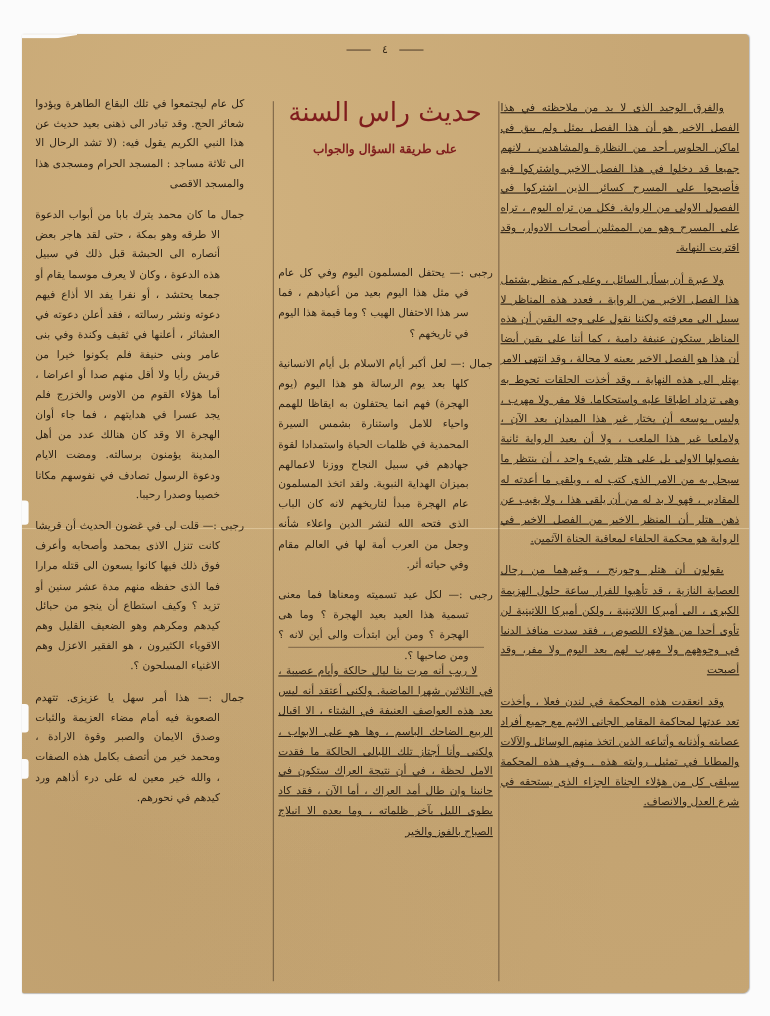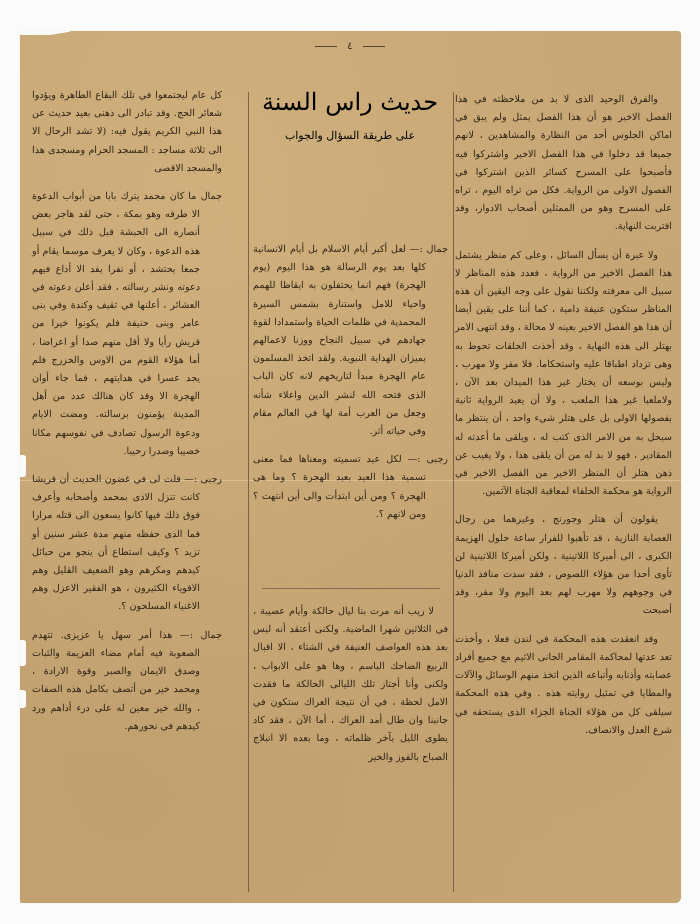--- a/index.html
+++ b/index.html
@@ -32,40 +32,40 @@
     position: absolute; left: 0; right: 0; top: 40px; text-align: center;
     color: #3a2c1a; font-size: 10px;
   }
   .page-num .dash { display: inline-block; width: 22px; height: 1px; background: #5a4630; vertical-align: middle; margin: 0 10px; }
   .col {
     position: absolute; direction: rtl; text-align: justify;
     color: #2a1f12; font-family: "DejaVu Serif", serif;
     font-size: 9.6px; line-height: 18.2px;
   }
   .col p { margin: 0 0 10px 0; text-indent: 0; }
-  .col p.ind { text-indent: 14px; }
+  .col p.ind { text-indent: 14px; text-decoration: underline; }
   .col .speaker { font-weight: normal; }
   .col .hang { padding-right: 22px; text-indent: -22px; }
   .col-right { left: 455px; top: 90px; width: 217px; }
   .col-mid { left: 253px; top: 240px; width: 195px; }
   .col-mid2 { left: 253px; top: 602px; width: 195px; }
   .col-left { left: 32px; top: 86px; width: 190px; }
   .rule-v {
     position: absolute; width: 1px; background: #5a4630; opacity: 0.7;
   }
   .rule-h {
     position: absolute; height: 1px; background: #5a4630; opacity: 0.6;
   }
   .headline {
     position: absolute; left: 250px; top: 85px; width: 200px; direction: rtl; text-align: center;
-    color: #000000; font-family: "DejaVu Serif", serif;
+    color: #7f1d1d; font-family: "DejaVu Serif", serif;
   }
   .headline .h1 { font-size: 24px; line-height: 34px; display: block; }
   .headline .h2 { font-size: 24px; line-height: 36px; display: block; }
-  .headline .sub { font-size: 11px; line-height: 22px; display: block; margin-top: 6px; }
+  .headline .sub { font-size: 11px; line-height: 22px; display: block; margin-top: 6px; font-weight: bold; }
 </style>
 </head>
 <body>
 
 <div class="paper"></div>
 <div class="notch-tl"></div>
 <div class="tear-left" style="top:455px;height:22px;"></div>
 <div class="tear-left" style="top:640px;height:26px;"></div>
 <div class="tear-left" style="top:690px;height:18px;"></div>
 <div class="fold" style="top:480px;"></div>
@@ -84,22 +84,23 @@
 </div>
 
 <div class="col col-right">
   <p class="ind">والفرق الوحيد الذى لا بد من ملاحظته في هذا الفصل الاخير هو أن هذا الفصل يمثل ولم يبق في اماكن الجلوس أحد من النظارة والمشاهدين ، لانهم جميعا قد دخلوا في هذا الفصل الاخير واشتركوا فيه فأصبحوا على المسرح كسائر الذين اشتركوا في الفصول الاولى من الرواية. فكل من تراه اليوم ، تراه على المسرح وهو من الممثلين أصحاب الادوار، وقد اقتربت النهاية.</p>
   <p class="ind">ولا عبرة أن يسأل السائل ، وعلى كم منظر يشتمل هذا الفصل الاخير من الرواية ، فعدد هذه المناظر لا سبيل الى معرفته ولكننا نقول على وجه اليقين أن هذه المناظر ستكون عنيفة دامية ، كما أننا على يقين أيضا أن هذا هو الفصل الاخير بعينه لا محالة ، وقد انتهى الامر بهتلر الى هذه النهاية ، وقد أخذت الحلقات تحوط به وهى تزداد اطباقا عليه واستحكاما. فلا مفر ولا مهرب ، وليس بوسعه أن يختار غير هذا الميدان بعد الآن ، ولاملعبا غير هذا الملعب ، ولا أن يعيد الرواية ثانية بفصولها الاولى بل على هتلر شيء واحد ، أن ينتظر ما سيحل به من الامر الذى كتب له ، ويلقى ما أعدته له المقادير ، فهو لا بد له من أن يلقى هذا ، ولا يغيب عن ذهن هتلر أن المنظر الاخير من الفصل الاخير في الرواية هو محكمة الحلفاء لمعاقبة الجناة الآثمين.</p>
   <p class="ind">يقولون أن هتلر وجورنج ، وغيرهما من رجال العصابة النازية ، قد تأهبوا للفرار ساعة حلول الهزيمة الكبرى ، الى أميركا اللاتينية ، ولكن أميركا اللاتينية لن تأوى أحدا من هؤلاء اللصوص ، فقد سدت منافذ الدنيا في وجوههم ولا مهرب لهم بعد اليوم ولا مفر، وقد أصبحت</p>
   <p class="ind">وقد انعقدت هذه المحكمة في لندن فعلا ، وأخذت تعد عدتها لمحاكمة المقامر الجانى الاثيم مع جميع أفراد عصابته وأذنابه وأتباعه الذين اتخذ منهم الوسائل والآلات والمطايا في تمثيل روايته هذه . وفي هذه المحكمة سيلقى كل من هؤلاء الجناة الجزاء الذى يستحقه في شرع العدل والانصاف.</p>
 </div>
 
 <div class="col col-mid">
+  <p class="hang"><span class="speaker">رجبى :—</span> <span>يحتفل المسلمون اليوم وفي كل عام في مثل هذا اليوم بعيد من أعيادهم ، فما سر هذا الاحتفال الهيب ؟ وما قيمة هذا اليوم في تاريخهم ؟</span></p>
   <p class="hang"><span class="speaker">جمال :—</span> <span>لعل أكبر أيام الاسلام بل أيام الانسانية كلها بعد يوم الرسالة هو هذا اليوم (يوم الهجرة) فهم انما يحتفلون به ايقاظا للهمم واحياء للامل واستنارة بشمس السيرة المحمدية في ظلمات الحياة واستمدادا لقوة جهادهم في سبيل النجاح ووزنا لاعمالهم بميزان الهداية النبوية. ولقد اتخذ المسلمون عام الهجرة مبدأ لتاريخهم لانه كان الباب الذى فتحه الله لنشر الدين واعلاء شأنه وجعل من العرب أمة لها في العالم مقام وفي حياته أثر.</span></p>
-  <p class="hang"><span class="speaker">رجبى :—</span> <span>لكل عيد تسميته ومعناها فما معنى تسمية هذا العيد بعيد الهجرة ؟ وما هى الهجرة ؟ ومن أين ابتدأت والى أين انتهت ؟ ومن لانهم ؟.</span></p>
+  <p class="hang"><span class="speaker">رجبى :—</span> <span>لكل عيد تسميته ومعناها فما معنى تسمية هذا العيد بعيد الهجرة ؟ وما هى الهجرة ؟ ومن أين ابتدأت والى أين لانه ؟ ومن صاحبها ؟.</span></p>
 </div>
 
 <div class="col col-mid2">
   <p class="ind">لا ريب أنه مرت بنا ليال حالكة وأيام عصيبة ، في الثلاثين شهرا الماضية. ولكنى أعتقد أنه ليس بعد هذه العواصف العنيفة في الشتاء ، الا اقبال الربيع الضاحك الباسم ، وها هو على الابواب ، ولكنى وأنا أجتاز تلك الليالى الحالكة ما فقدت الامل لحظة ، في أن نتيجة العراك ستكون في جانبنا وان طال أمد العراك ، أما الآن ، فقد كاد يطوى الليل بآخر ظلماته ، وما بعده الا انبلاج الصباح بالفوز والخير</p>
 </div>
 
 <div class="col col-left">
   <p><span>كل عام ليجتمعوا في تلك البقاع الطاهرة ويؤدوا شعائر الحج. وقد تبادر الى ذهنى بعيد حديث عن هذا النبي الكريم يقول فيه: (لا تشد الرحال الا الى ثلاثة مساجد : المسجد الحرام ومسجدى هذا والمسجد الاقصى</span></p>
   <p class="hang"><span class="speaker">جمال</span> <span>ما كان محمد يترك بابا من أبواب الدعوة الا طرقه وهو بمكة ، حتى لقد هاجر بعض أنصاره الى الحبشة قبل ذلك في سبيل هذه الدعوة ، وكان لا يعرف موسما يقام أو جمعا يحتشد ، أو نفرا يفد الا أذاع فيهم دعوته ونشر رسالته ، فقد أعلن دعوته في العشائر ، أعلنها في ثقيف وكندة وفي بنى عامر وبنى حنيفة فلم يكونوا خيرا من قريش رأيا ولا أقل منهم صدا أو اعراضا ، أما هؤلاء القوم من الاوس والخزرج فلم يجد عسرا في هدايتهم ، فما جاء أوان الهجرة الا وقد كان هنالك عدد من أهل المدينة يؤمنون برسالته. ومضت الايام ودعوة الرسول تصادف في نفوسهم مكانا خصيبا وصدرا رحيبا.</span></p>
   <p class="hang"><span class="speaker">رجبى :—</span> <span>قلت لى في غضون الحديث أن قريشا كانت تنزل الاذى بمحمد وأصحابه وأعرف فوق ذلك فيها كانوا يسعون الى قتله مرارا فما الذى حفظه منهم مدة عشر سنين أو تزيد ؟ وكيف استطاع أن ينجو من حبائل كيدهم ومكرهم وهو الضعيف القليل وهم الاقوياء الكثيرون ، هو الفقير الاعزل وهم الاغنياء المسلحون ؟.</span></p>

